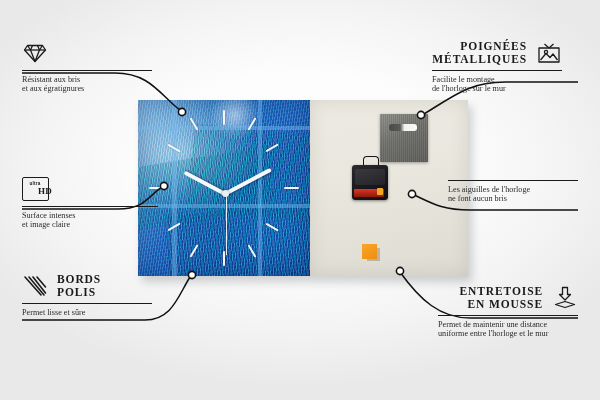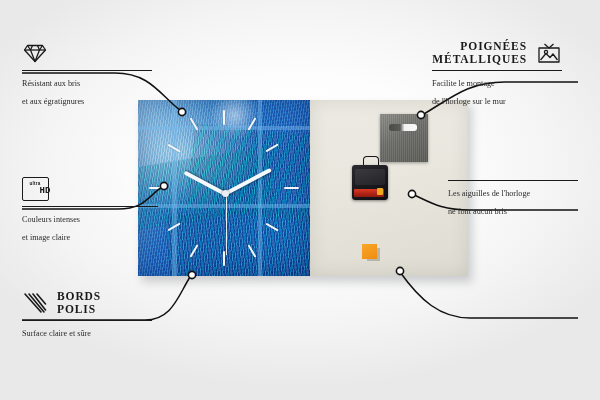--- a/index.html
+++ b/index.html
@@ -220,21 +220,21 @@
   }
   .callout-rule {
     height: 1px;
     background: #1a1a1a;
     margin: 4px 0 4px 0;
   }
   .callout-desc {
     font-family: "Liberation Serif", serif;
     font-size: 8.2px;
     color: #2a2a2a;
-    line-height: 18px;
+    line-height: 9px;
     white-space: pre-line;
   }
   .left .callout-head { justify-content: flex-start; }
   .left .callout-desc { text-align: left; }
   .right .callout-head { justify-content: flex-end; }
   .right .callout-title { text-align: right; }
   .right .callout-desc { text-align: left; }
 
   .ico {
     flex: 0 0 auto;
@@ -253,21 +253,21 @@
     display: flex; flex-direction: column;
     align-items: center; justify-content: center;
     line-height: 1;
   }
   .hd-ultra {
     font-family: "Liberation Sans", sans-serif;
     font-size: 4.6px; font-weight: bold;
     letter-spacing: 0.2px;
   }
   .hd-main {
-    font-family: Liberation Mono, monospace;
+    font-family: Liberation Serif, serif;
     font-size: 9px; font-weight: bold;
     letter-spacing: 0.2px;
     margin-left: 20px;
   }
 
   #connectors {
     position: absolute;
     left: 0; top: 0;
     width: 600px; height: 400px;
     pointer-events: none;
@@ -367,41 +367,41 @@
   <div class="callout left" style="left:22px; top:176px; width:136px;">
     <div class="callout-head">
       <span class="ico">
         <span class="hd-box">
           <span class="hd-ultra">ultra</span>
           <span class="hd-main">HD</span>
         </span>
       </span>
     </div>
     <div class="callout-rule" style="width:136px;"></div>
-    <div class="callout-desc">Couleurs intenses
+    <div class="callout-desc">Surface intenses
 et image claire</div>
   </div>
 
-  <div class="callout left" style="left:22px; top:290px; width:130px;">
+  <div class="callout left" style="left:22px; top:273px; width:130px;">
     <div class="callout-head">
       <span class="ico">
         <svg width="24" height="22" viewBox="0 0 24 22">
           <g fill="none" stroke="#1a1a1a" stroke-width="1.6" stroke-linecap="round">
             <path d="M2,2 L18,20"></path>
             <path d="M6,2 L21,20"></path>
             <path d="M10,2 L22.5,18"></path>
             <path d="M14,2 L22.5,12"></path>
           </g>
         </svg>
       </span>
       <div class="callout-title">BORDS
 POLIS</div>
     </div>
     <div class="callout-rule" style="width:130px;"></div>
-    <div class="callout-desc">Surface claire et sûre</div>
+    <div class="callout-desc">Permet lisse et sûre</div>
   </div>
 
   <div class="callout right" style="left:432px; top:40px; width:130px;">
     <div class="callout-head">
       <div class="callout-title">POIGNÉES
 MÉTALLIQUES</div>
       <span class="ico">
         <svg width="24" height="22" viewBox="0 0 24 22">
           <g fill="none" stroke="#1a1a1a" stroke-width="1.3" stroke-linejoin="round">
             <rect x="2" y="6" width="20" height="14"></rect>
@@ -416,14 +416,31 @@
     <div class="callout-desc">Facilite le montage
 de l'horloge sur le mur</div>
   </div>
 
   <div class="callout right" style="left:448px; top:176px; width:130px;">
     <div class="callout-rule" style="width:130px;"></div>
     <div class="callout-desc">Les aiguilles de l'horloge
 ne font aucun bris</div>
   </div>
 
+  <div class="callout right" style="left:438px; top:285px; width:140px;">
+    <div class="callout-head">
+      <div class="callout-title">ENTRETOISE
+EN MOUSSE</div>
+      <span class="ico">
+        <svg width="24" height="24" viewBox="0 0 24 24">
+          <g fill="none" stroke="#1a1a1a" stroke-width="1.3" stroke-linejoin="round">
+            <path d="M9.5,1.5 h5 v7 h3 L12,14 L6.5,8.5 h3 Z"></path>
+            <path d="M12,15.5 L21.5,18.5 L12,21.5 L2.5,18.5 Z"></path>
+          </g>
+        </svg>
+      </span>
+    </div>
+    <div class="callout-rule" style="width:140px;"></div>
+    <div class="callout-desc">Permet de maintenir une distance
+uniforme entre l'horloge et le mur</div>
+  </div>
 
 </div>
 
 </body></html>

